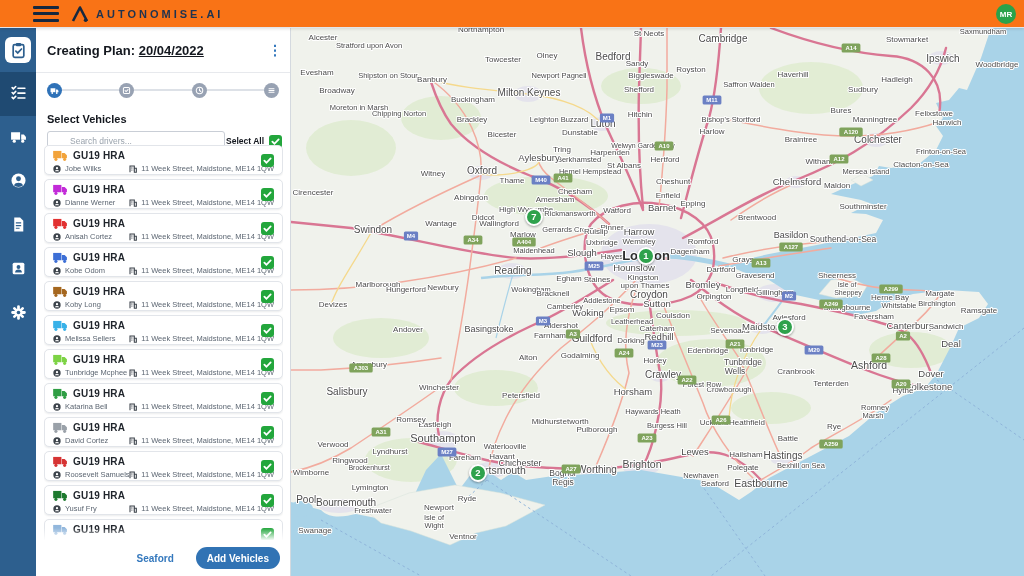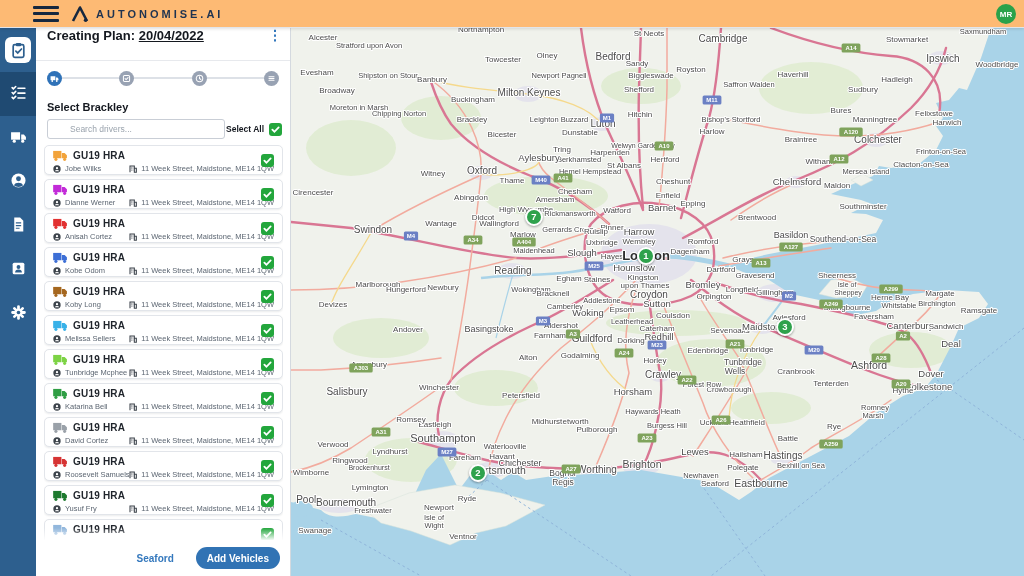--- a/index.html
+++ b/index.html
@@ -1,36 +1,36 @@
 <!DOCTYPE html>
 <html><head>
 <meta charset="utf-8">
 <style>
 html,body{margin:0;padding:0;width:1024px;height:576px;overflow:hidden;background:#fff;
 font-family:"Liberation Sans",sans-serif;-webkit-font-smoothing:antialiased;}
 *{box-sizing:border-box;}
 
-.topbar{position:absolute;left:0;top:0;right:0;height:28px;background:#fdba74;display:flex;align-items:center;
+.topbar{position:absolute;left:0;top:0;right:0;height:28px;background:#f97316;display:flex;align-items:center;
 border-bottom:1px solid #e2e5ea;box-shadow:0 1px 3px rgba(0,0,0,.12);z-index:30;}
 .hamburger{margin-left:33px;width:26px;height:16px;display:flex;flex-direction:column;justify-content:space-between;cursor:pointer;}
 .hamburger span{display:block;height:3px;background:#16283f;border-radius:1px;}
 .brand{display:flex;align-items:center;margin-left:12px;}
 .brand svg{margin-right:7px;}
 .brand-name{font-size:11px;letter-spacing:3px;color:#1e3350;font-weight:600;}
 .avatar{position:absolute;right:8px;top:4px;width:20px;height:20px;border-radius:50%;background:#2aa24a;color:#fff;
 font-size:8px;font-weight:bold;display:flex;align-items:center;justify-content:center;cursor:pointer;}
 
 .sidebar{position:absolute;left:0;top:28px;bottom:0;width:36px;background:#2d5f8e;z-index:20;display:flex;flex-direction:column;}
 .side-item{height:44px;display:flex;align-items:center;justify-content:center;cursor:pointer;}
 .side-item.selected{background:#1f4a72;}
 .side-item .tile{width:26px;height:26px;background:#fff;border-radius:6px;display:flex;align-items:center;justify-content:center;}
 .side-item svg{width:17px;height:17px;}
 
 .panel{position:absolute;left:36px;top:28px;bottom:0;width:255px;background:#fff;border-right:1px solid #d4d9df;z-index:10;}
-.panel-header{height:33px;display:flex;align-items:flex-start;padding:0 8px 0 11px;border-bottom:1px solid #e7e9ed;}
+.panel-header{height:45px;display:flex;align-items:center;padding:0 8px 0 11px;border-bottom:1px solid #e7e9ed;}
 .panel-title{font-size:13px;font-weight:bold;color:#14181f;}
 .panel-title .date{text-decoration:underline;}
 .kebab{margin-left:auto;color:#3478bd;font-size:14px;font-weight:bold;cursor:pointer;line-height:1;}
 .stepper{height:30px;margin:2px 11px 0 11px;display:flex;align-items:center;}
 .step{width:15px;height:15px;border-radius:50%;background:#98a2b3;display:flex;align-items:center;justify-content:center;flex:none;cursor:pointer;}
 .step.active{background:#2f72b8;}
 .step svg{width:9px;height:9px;}
 .step-line{flex:1;height:2px;background:#dde1e7;}
 .section-title{font-size:11px;font-weight:bold;color:#14181f;margin:8px 11px 6px 11px;}
 .search-row{display:flex;align-items:center;margin:0 8px 0 11px;}
@@ -191,21 +191,21 @@
         </svg>
     </div>
     <div class="step-line"></div>
     <div class="step">
       <svg viewBox="0 0 16 16" fill="none" stroke="#fff" stroke-width="1.8">
           <path d="M3.5 5 H12.5 M3.5 8 H12.5 M3.5 11 H12.5" stroke-linecap="round"></path>
         </svg>
     </div>
   </div>
 
-  <div class="section-title">Select Brackley</div>
+  <div class="section-title">Select Vehicles</div>
 
   <div class="search-row">
     <input class="search-input" type="text" placeholder="Search drivers..." style="">
     <div class="select-all">
       <span class="select-all-label">Select All</span>
       <span class="checkbox">
         <svg viewBox="0 0 10 10" fill="none" stroke="#fff" stroke-width="2">
             <path d="M1.5 5.2 l2.3 2.3 L8.5 2.6" stroke-linecap="round"></path>
           </svg>
       </span>

